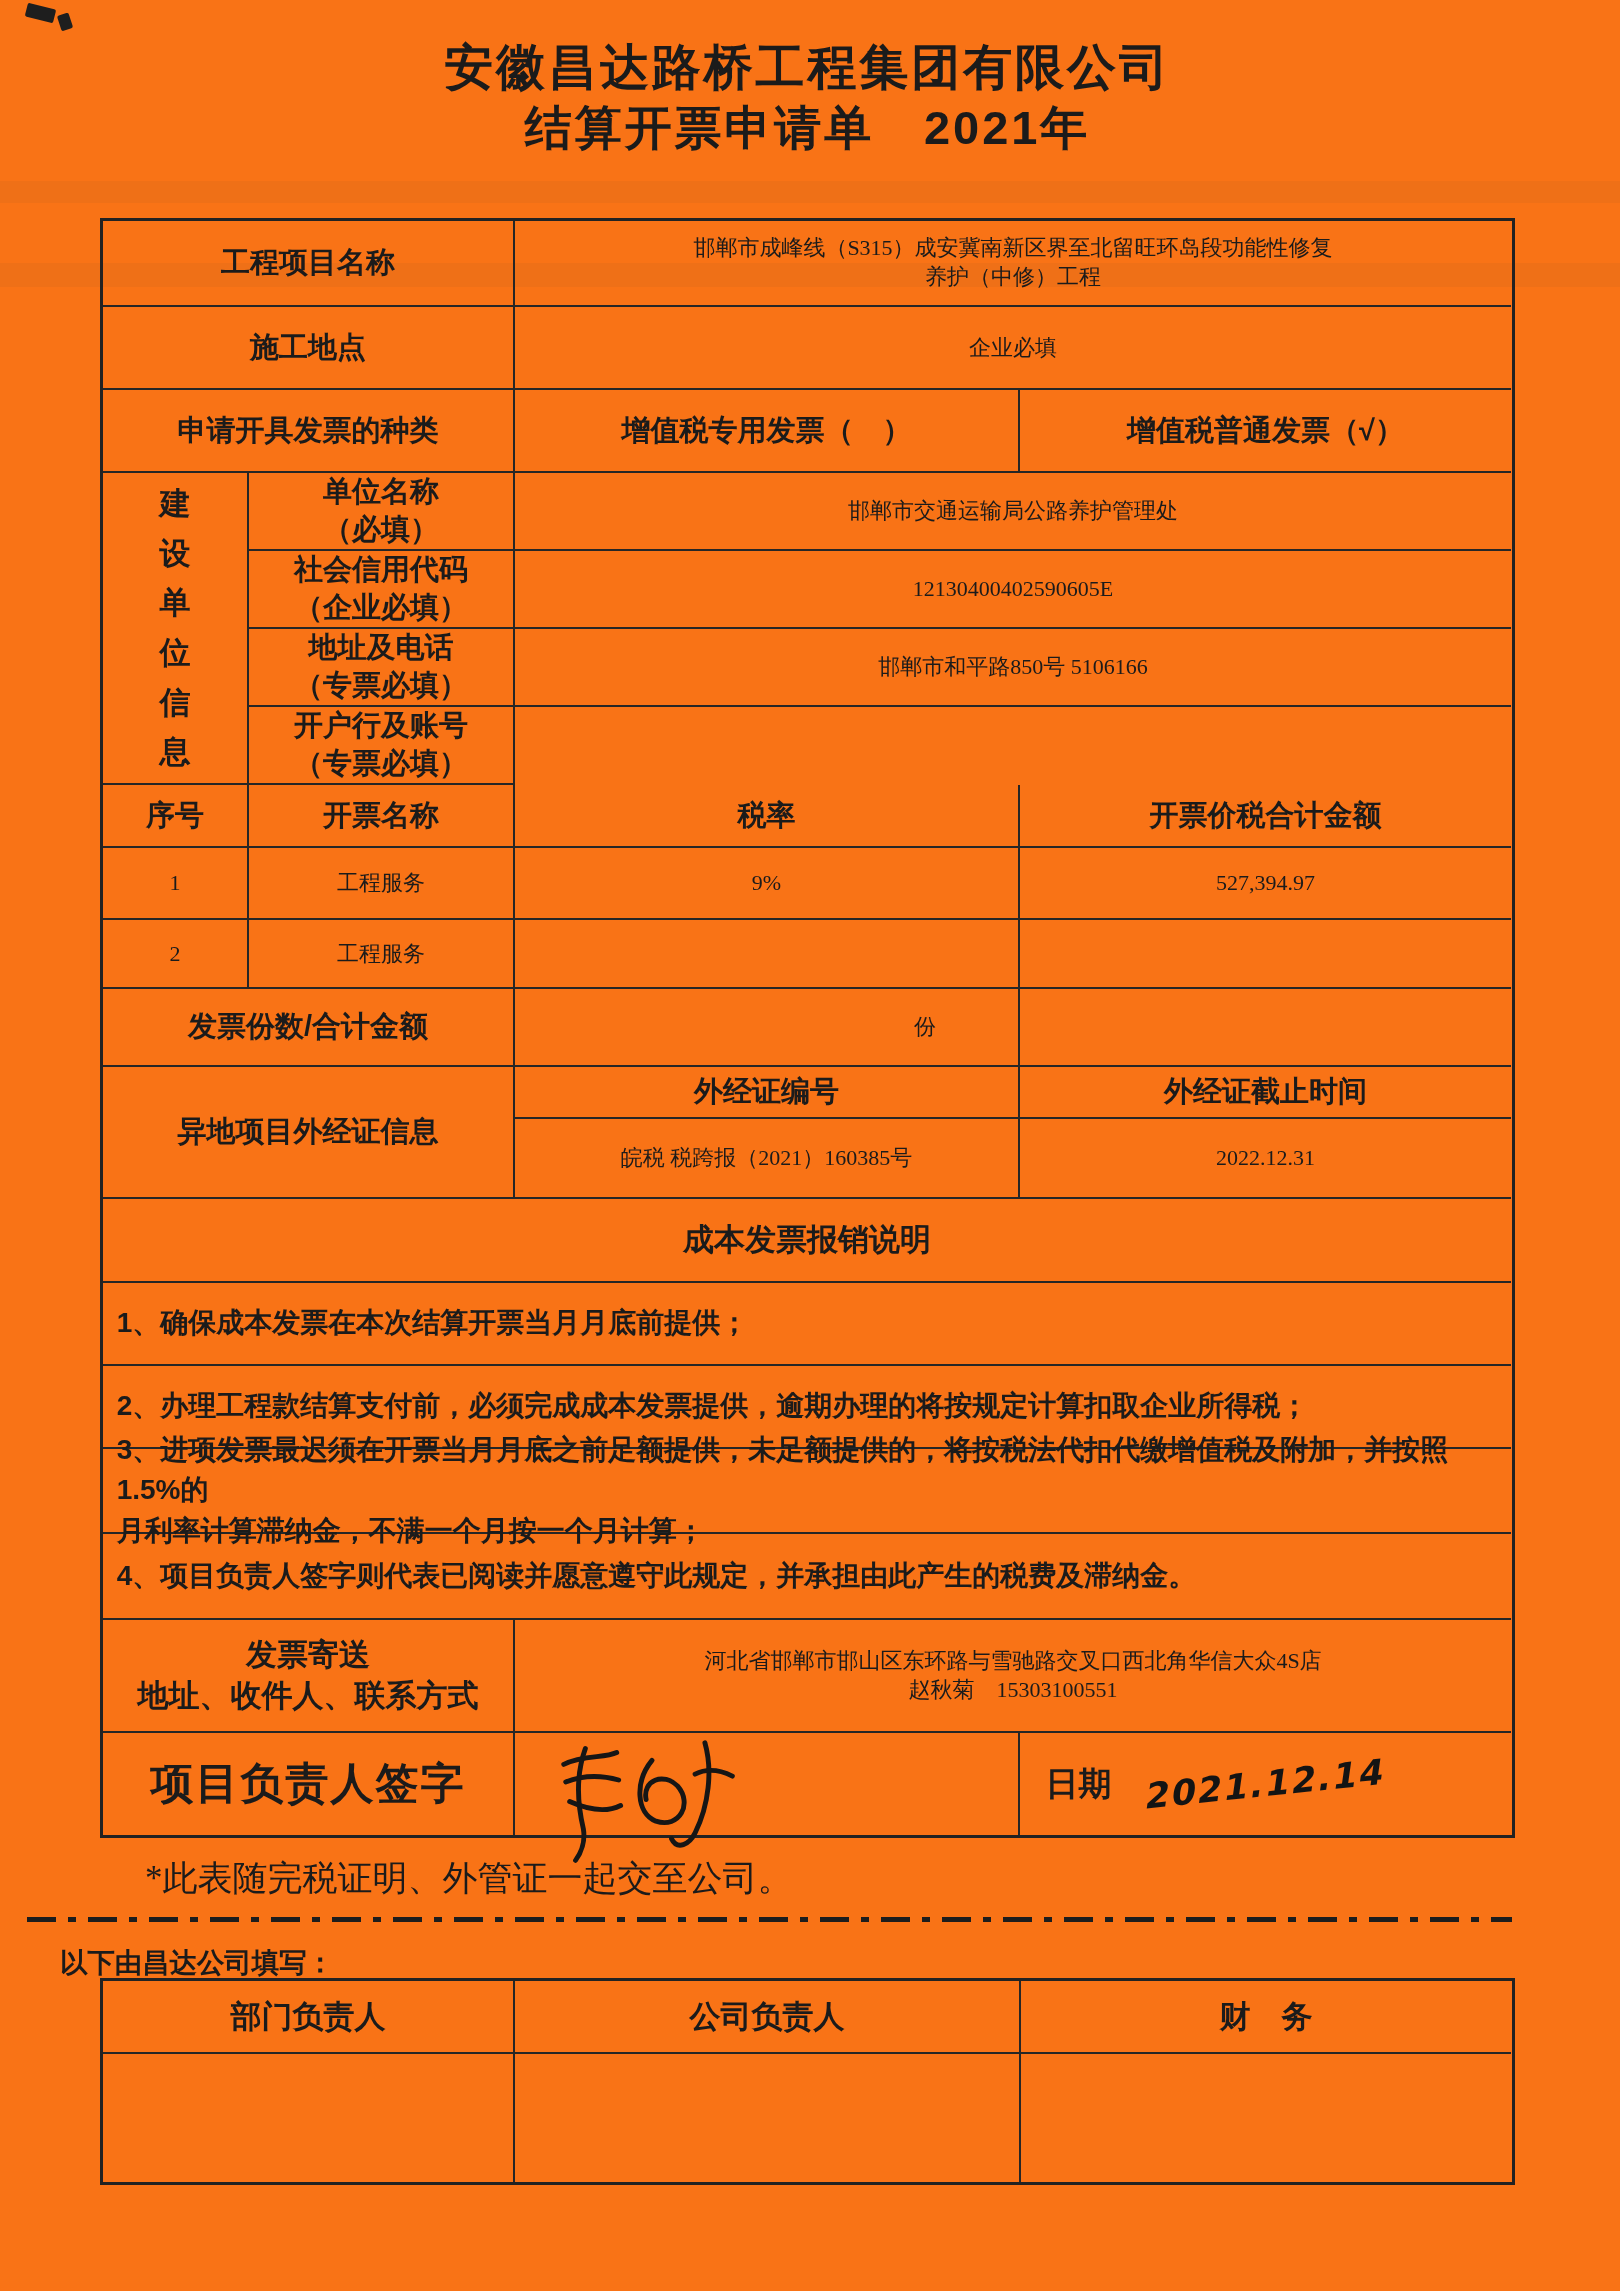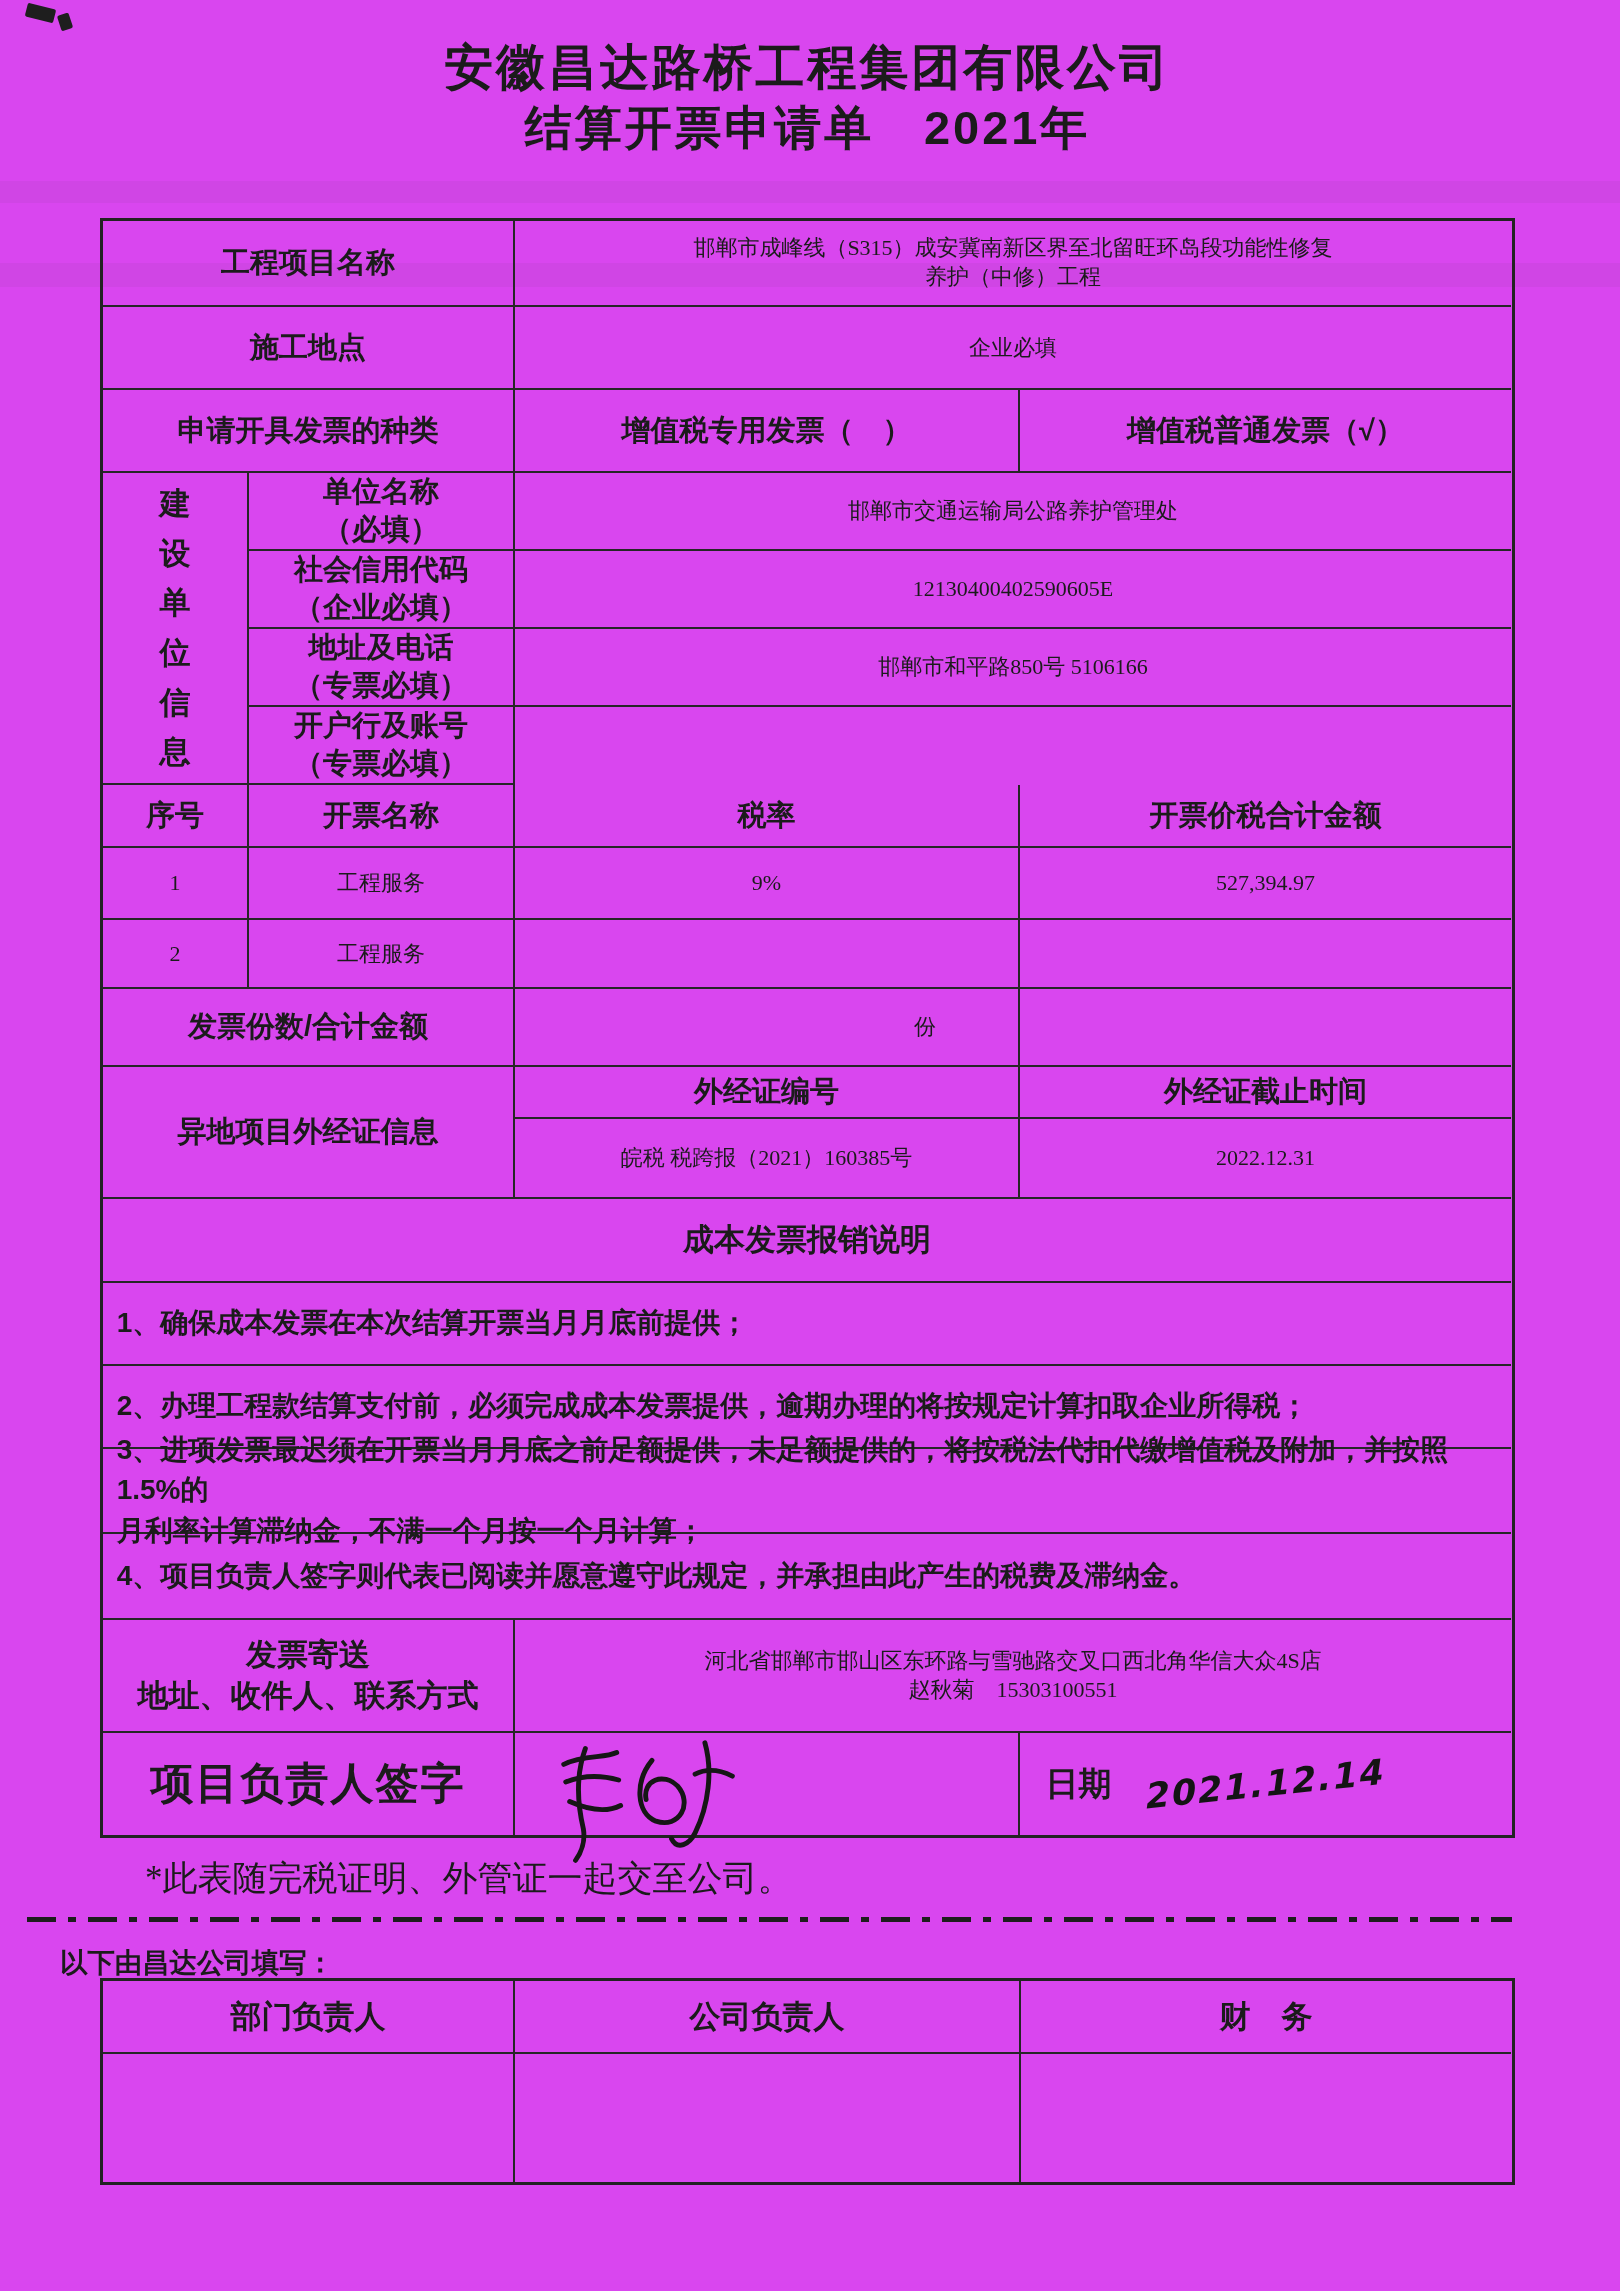--- a/index.html
+++ b/index.html
@@ -1,19 +1,19 @@
 <!DOCTYPE html>
 <html><head>
 <meta charset="utf-8">
 <style>
   html,body{margin:0;padding:0;background:#e9e8e4;}
   .page{
     position:relative;
     width:1620px;height:2292px;
-    background:#d946ef;
+    background:#f97316;
     overflow:hidden;
     font-family:"Liberation Sans",sans-serif;
     color:#1b1b1b;
   }
   .band{position:absolute;left:0;width:100%;background:rgba(60,58,52,0.05);z-index:0;}
   .mark{position:absolute;background:#1e1e1e;border-radius:2px;z-index:2;}
 
   .title1,.title2{
     position:absolute;left:100px;width:1415px;text-align:center;
     font-weight:bold;letter-spacing:2.9px;z-index:1;

